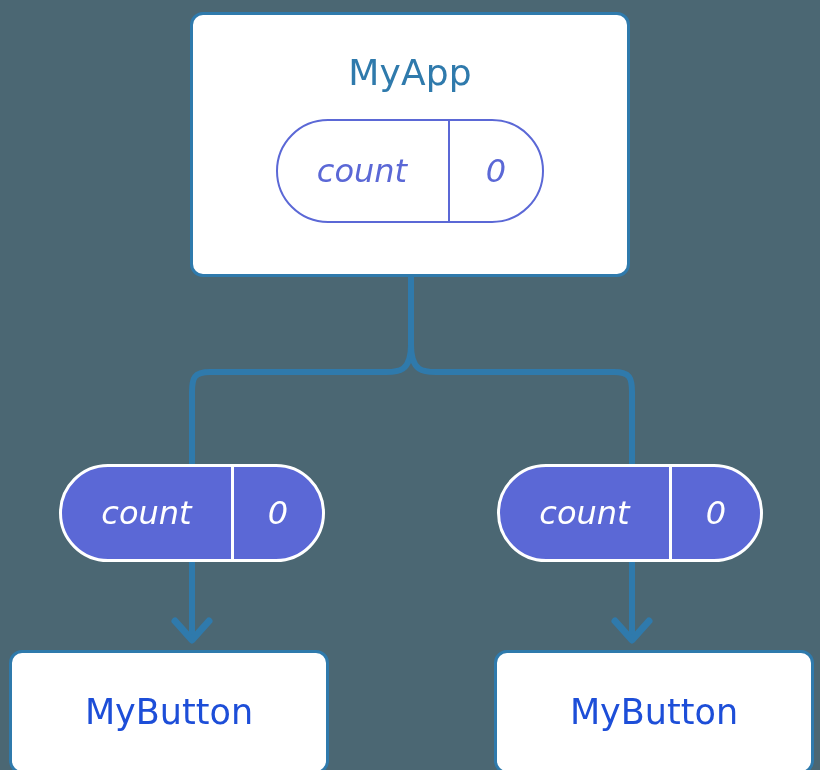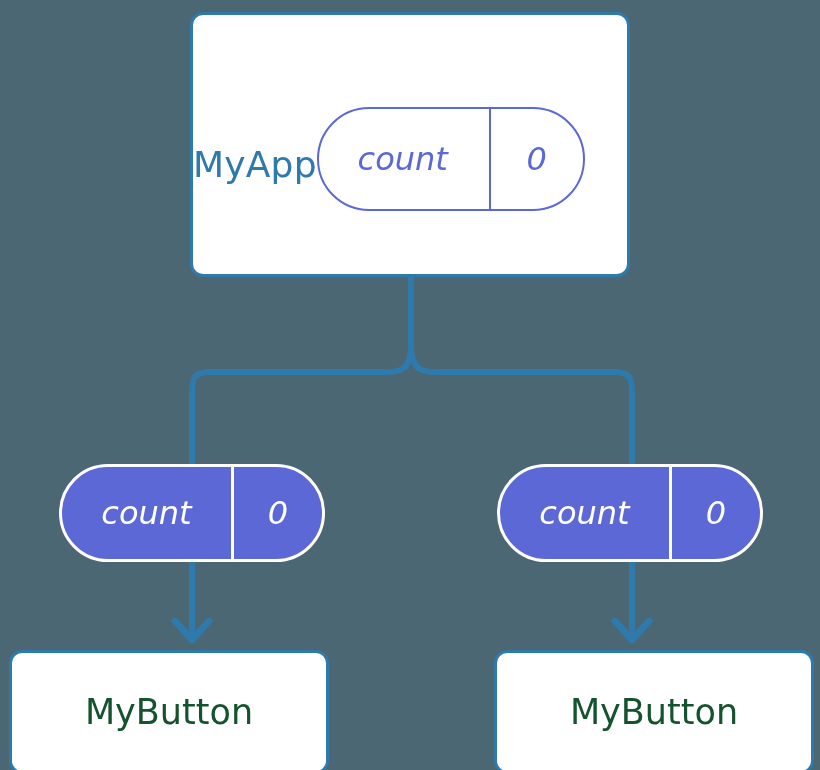--- a/index.html
+++ b/index.html
@@ -34,20 +34,21 @@
     position: absolute;
     left: 190px;
     top: 12px;
     width: 440px;
     height: 265px;
     box-sizing: border-box;
     background: #ffffff;
     border: 3px solid #2f7aac;
     border-radius: 13px;
     display: flex;
+    flex-direction: column;
     align-items: center;
   }
   .app-title {
     margin-top: 40px;
     font-size: 36px;
     color: #2f7aac;
     letter-spacing: 0.2px;
     line-height: 1;
   }
 
@@ -120,21 +121,21 @@
     border: 3px solid #2f7aac;
     border-radius: 13px;
     display: flex;
     align-items: center;
     justify-content: center;
   }
   #btn-left  { left: 9px; }
   #btn-right { left: 494px; }
   .btn-label {
     font-size: 35px;
-    color: #14532d;
+    color: #1d4ed8;
     line-height: 1;
   }
 </style>
 </head>
 <body>
 
 <div id="stage">
 
   <svg id="connectors" viewBox="0 0 820 770">
     <g fill="none" stroke="#2f7aac" stroke-width="6" stroke-linecap="butt">

